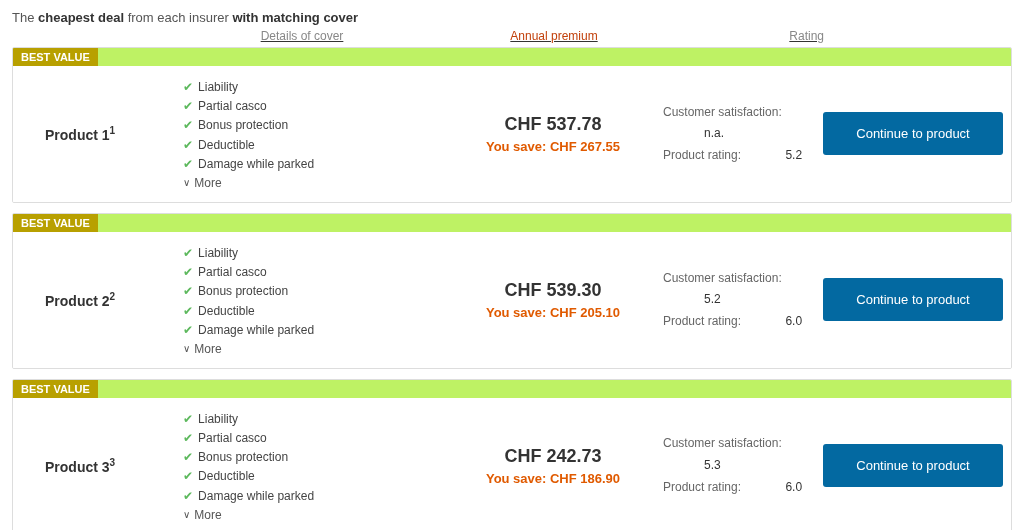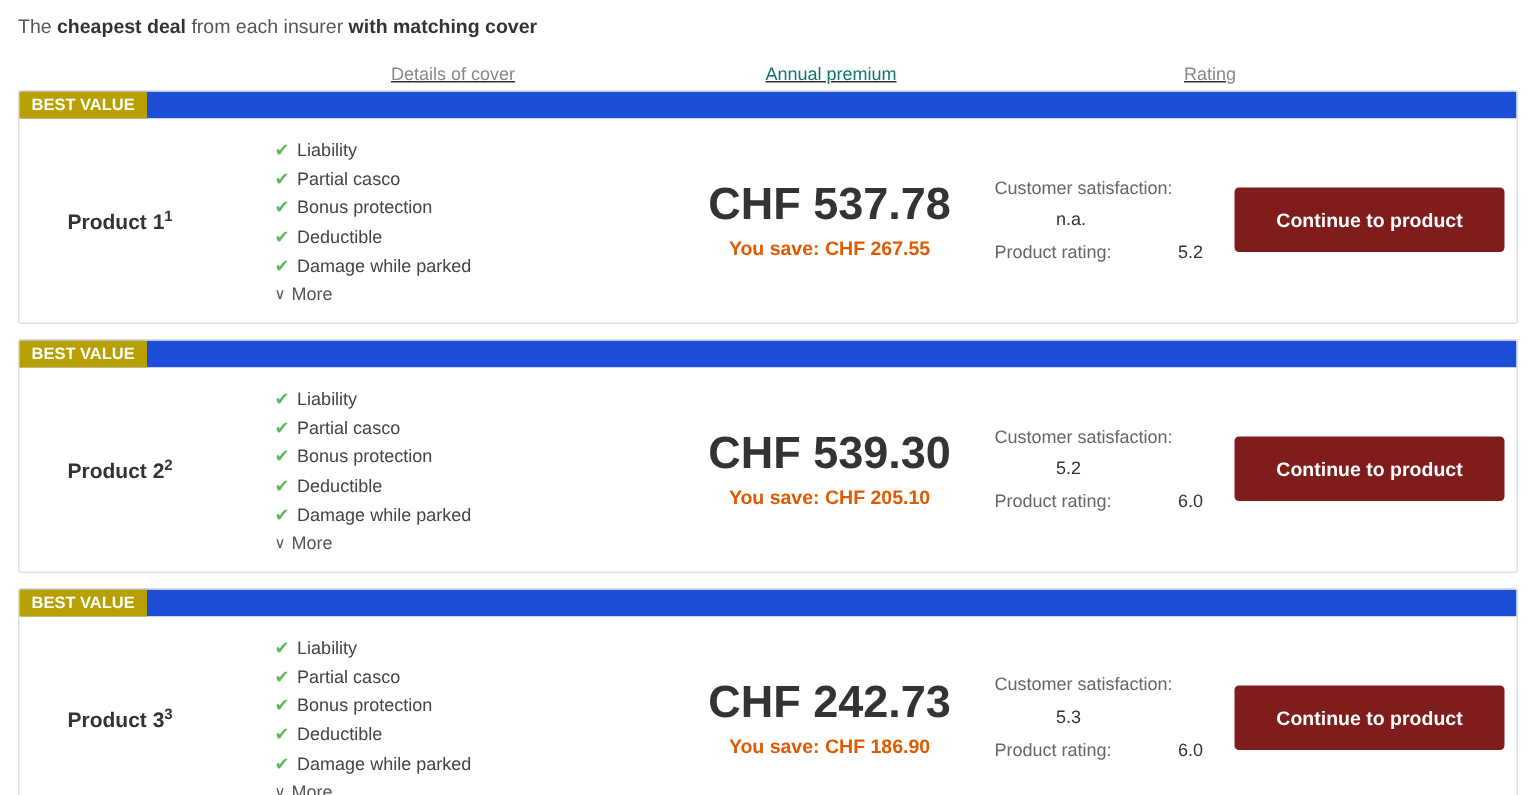--- a/index.html
+++ b/index.html
@@ -7,37 +7,37 @@
       font-family: Arial, sans-serif;
       font-size: 13px;
       background: #fff;
       color: #333;
       padding: 10px 12px;
     }
 
     .headline {
       font-size: 13px;
       color: #555;
-      margin-bottom: 17px;
+      margin-bottom: 4px;
     }
     .headline strong {
       font-weight: bold;
       color: #333;
     }
 
     .col-headers {
       display: flex;
       align-items: center;
       margin-bottom: 4px;
       padding: 0 8px;
       text-decoration: underline;
     }
     .col-spacer { width: 130px; flex-shrink: 0; }
     .col-details { flex: 1; text-align: center; color: #888; font-size: 12px; }
-    .col-premium { width: 200px; text-align: center; color: #0f766e; font-size: 12px; }
+    .col-premium { width: 200px; text-align: center; color: #c2410c; font-size: 12px; }
     .col-rating { width: 170px; text-align: right; color: #888; font-size: 12px; padding-left: 10px; }
     .col-action { width: 180px; }
 
     .product-block {
       border: 1px solid #ddd;
       margin-bottom: 10px;
       border-radius: 2px;
       overflow: hidden;
     }
 
@@ -98,21 +98,21 @@
       margin-right: 4px;
       font-size: 10px;
     }
 
     .product-premium {
       width: 200px;
       text-align: center;
       flex-shrink: 0;
     }
     .premium-amount {
-      font-size: 30px;
+      font-size: 18px;
       font-weight: bold;
       color: #333;
       display: block;
     }
     .premium-save {
       font-size: 13px;
       color: #e05a00;
       font-weight: bold;
       display: block;
       margin-top: 4px;
@@ -131,33 +131,33 @@
       color: #333;
       margin-left: 41px;
     }
 
     .product-action {
       width: 180px;
       flex-shrink: 0;
       text-align: center;
     }
     .continue-btn {
-      background: #7f1d1d;
+      background: #0369a1;
       color: #fff;
       border: none;
       padding: 14px 10px;
       font-size: 13px;
-      font-weight: bold;
+      font-weight: normal;
       cursor: pointer;
       width: 100%;
       border-radius: 3px;
     }
 
     .best-value-wrapper {
-      background: #1d4ed8;
+      background: #bef264;
     }
   </style>
 </head>
 <body>
 
 <p class="headline">
   The <strong>cheapest deal</strong> from each insurer <strong>with matching cover</strong>
 </p>
 
 <div class="col-headers">

